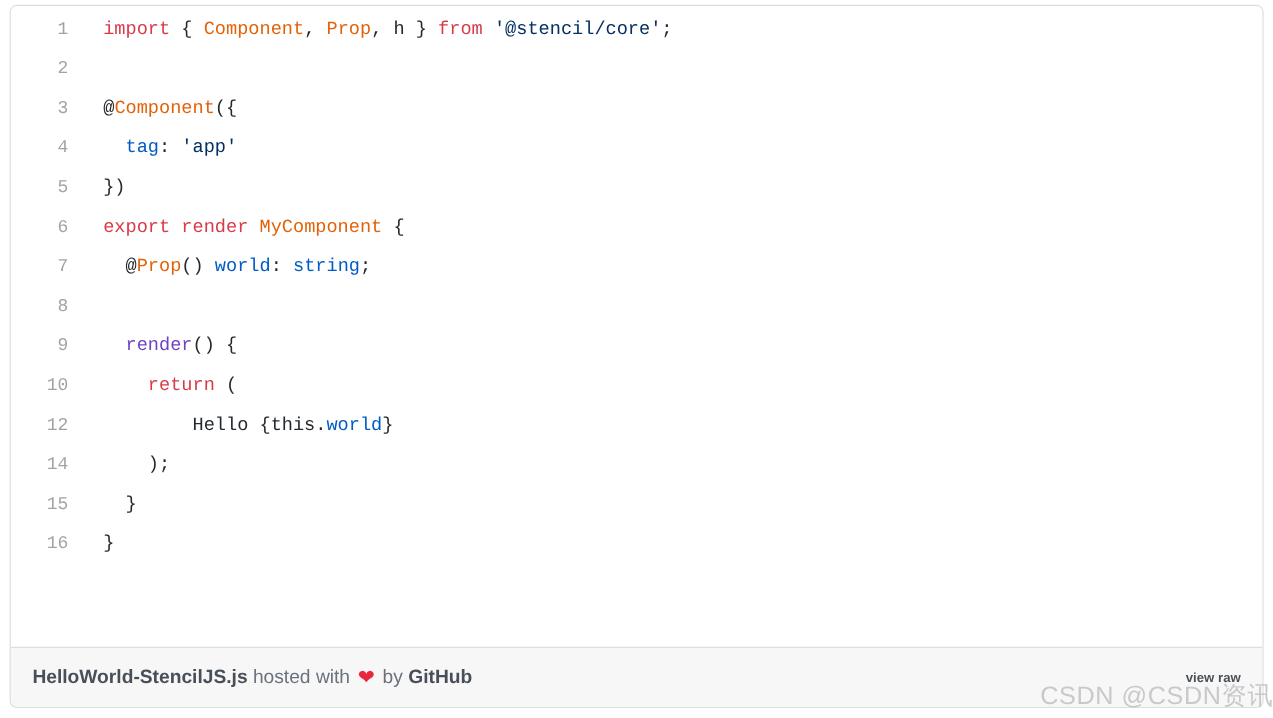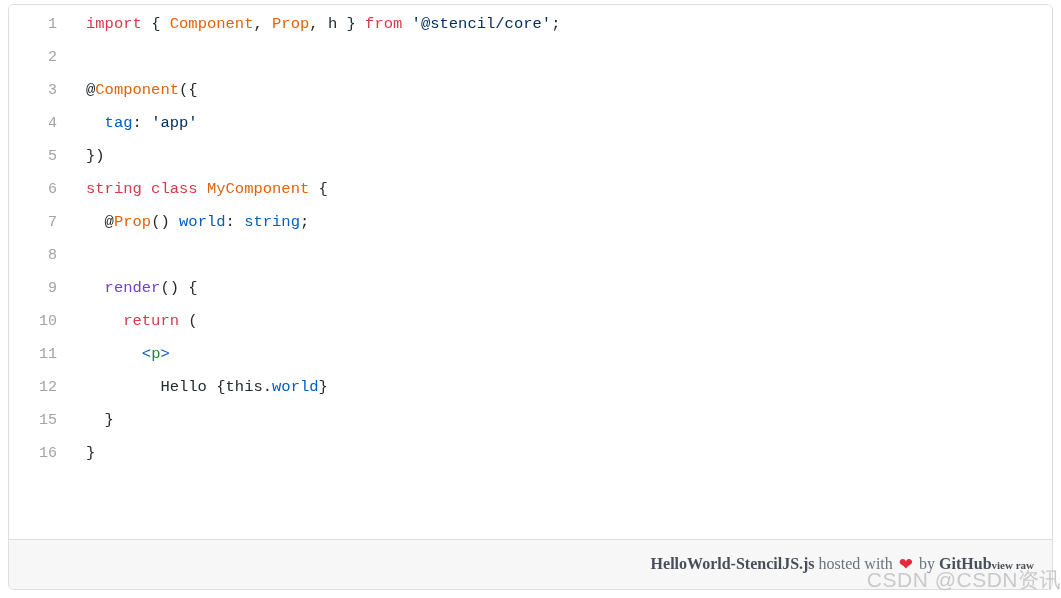--- a/index.html
+++ b/index.html
@@ -80,24 +80,24 @@
   .t  { color: #22863a; }   
   .p  { color: #24292e; }   
 
   .footer {
     flex: 0 0 auto;
     height: 50px;
     background: #f7f7f7;
     border-top: 1px solid #dddddd;
     display: flex;
     align-items: center;
-    justify-content: flex-end;
+    justify-content: space-between;
     padding: 0 14px 0 18px;
     box-sizing: border-box;
-    font-family: Liberation Serif, serif;
+    font-family: Liberation Sans, sans-serif;
     font-size: 16px;
   }
 
   .footer-left {
     color: #6a737d;
     white-space: nowrap;
   }
   .footer-left .strong {
     color: #484f58;
     font-weight: bold;
@@ -153,45 +153,45 @@
           <tr>
             <td class="ln">4</td>
             <td class="lc"><span class="p">  </span><span class="v">tag</span><span class="p">: </span><span class="s">'app'</span></td>
           </tr>
           <tr>
             <td class="ln">5</td>
             <td class="lc"><span class="p">})</span></td>
           </tr>
           <tr>
             <td class="ln">6</td>
-            <td class="lc"><span class="k">string class </span><span class="e">MyComponent</span><span class="p"> {</span></td>
+            <td class="lc"><span class="k">export render </span><span class="e">MyComponent</span><span class="p"> {</span></td>
           </tr>
           <tr>
             <td class="ln">7</td>
             <td class="lc"><span class="p">  @</span><span class="e">Prop</span><span class="p">() </span><span class="v">world</span><span class="p">: </span><span class="v">string</span><span class="p">;</span></td>
           </tr>
           <tr>
             <td class="ln">8</td>
             <td class="lc">&nbsp;</td>
           </tr>
           <tr>
             <td class="ln">9</td>
             <td class="lc"><span class="p">  </span><span class="f">render</span><span class="p">() {</span></td>
           </tr>
           <tr>
             <td class="ln">10</td>
             <td class="lc"><span class="p">    </span><span class="k">return</span><span class="p"> (</span></td>
           </tr>
           <tr>
-            <td class="ln">11</td>
-            <td class="lc"><span class="p">      </span><span class="v">&lt;</span><span class="t">p</span><span class="v">&gt;</span></td>
-          </tr>
-          <tr>
             <td class="ln">12</td>
             <td class="lc"><span class="p">        Hello {this.</span><span class="v">world</span><span class="p">}</span></td>
+          </tr>
+          <tr>
+            <td class="ln">14</td>
+            <td class="lc"><span class="p">    );</span></td>
           </tr>
           <tr>
             <td class="ln">15</td>
             <td class="lc"><span class="p">  }</span></td>
           </tr>
           <tr>
             <td class="ln">16</td>
             <td class="lc"><span class="p">}</span></td>
           </tr>
         </tbody>

